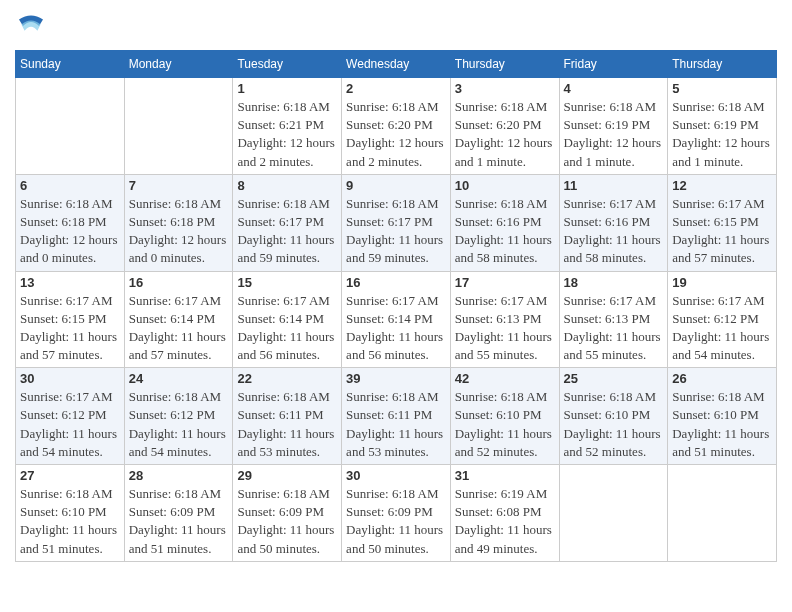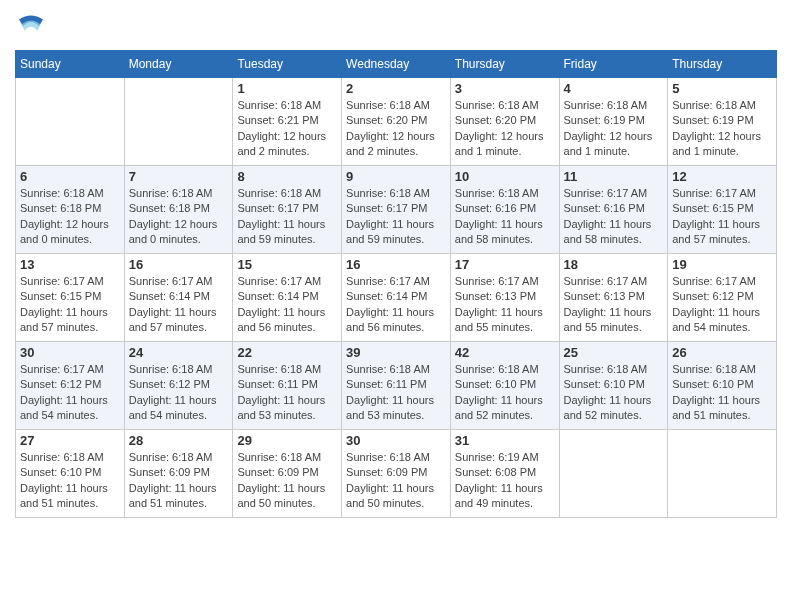--- a/index.html
+++ b/index.html
@@ -71,23 +71,24 @@
       height: 88px;
     }
     .day-num {
       font-size: 13px;
       font-weight: bold;
       color: #333;
       display: block;
       margin-bottom: 2px;
     }
     .cell-info {
-      font-size: 11px;
+      font-size: 13px;
       line-height: 1.4;
       color: #444;
+      font-family: Liberation Serif, serif;
     }
     tbody tr:nth-child(odd) td {
       background: #fff;
     }
     tbody tr:nth-child(even) td {
       background: #f0f4fa;
     }
     .empty-cell {
       background: #fff !important;
     }

